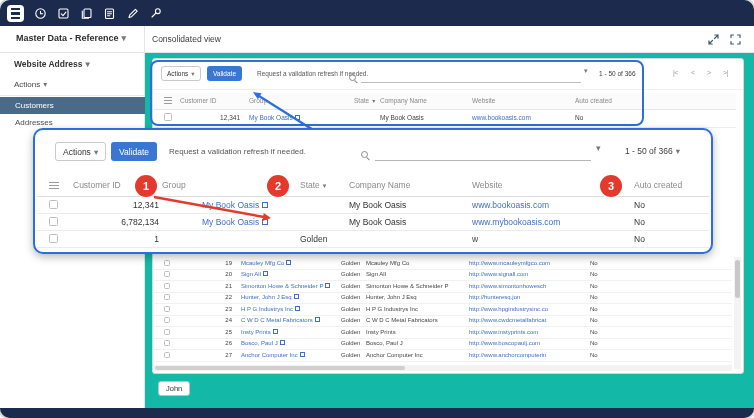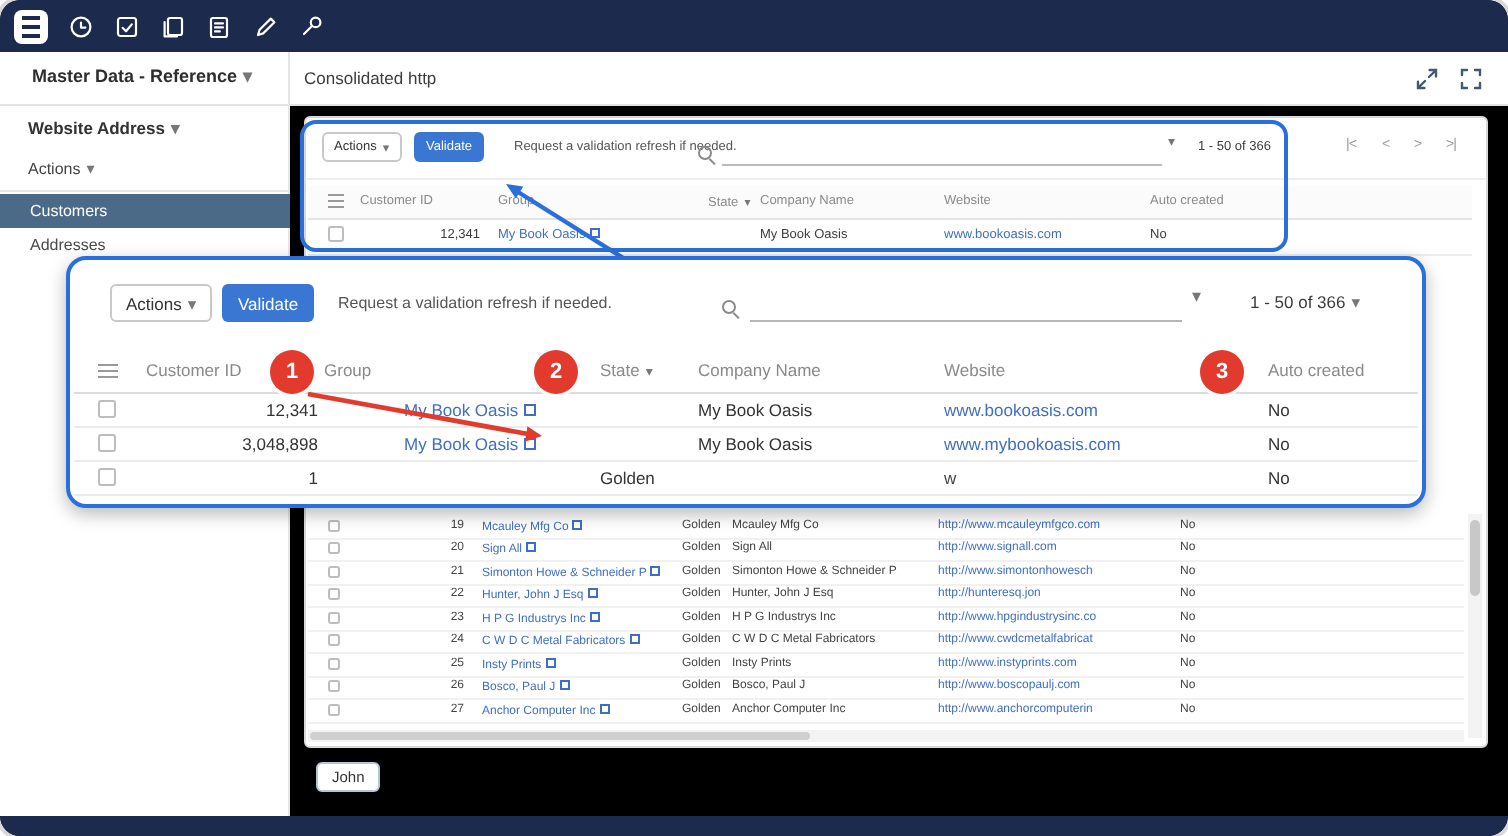--- a/index.html
+++ b/index.html
@@ -1,17 +1,17 @@
 <!DOCTYPE html>
 <html><head>
 <meta charset="utf-8">
 <style>
   html,body{margin:0;padding:0;background:#fff;}
   .screen{position:relative;width:754px;height:418px;font-family:"Liberation Sans",sans-serif;
-          background:#000000;border-radius:10px;overflow:hidden;outline:2px solid #d9d9d9;}
+          background:#14b8a6;border-radius:10px;overflow:hidden;outline:2px solid #d9d9d9;}
   .abs{position:absolute;}
   
   .topbar{position:absolute;left:0;top:0;width:100%;height:26px;background:#1c2b4d;
           display:flex;align-items:center;gap:10px;padding-left:7px;box-sizing:border-box;}
   .menu-btn{width:17px;height:17px;border-radius:4px;background:#fff;display:flex;align-items:center;justify-content:center;cursor:pointer;}
   .mlines{width:9px;height:11px;background:repeating-linear-gradient(to bottom,#1c2b4d 0 2px,transparent 2px 4.5px);}
   .tico{width:13px;height:13px;fill:none;stroke:#fff;stroke-width:1.1;stroke-linecap:round;stroke-linejoin:round;}
   
   .appheader{position:absolute;left:0;top:26px;width:100%;height:27px;background:#fff;border-bottom:1px solid #e4e4e4;box-sizing:border-box;}
   .title{position:absolute;left:16px;top:7px;font-size:9px;font-weight:bold;color:#2e2e2e;}
@@ -119,21 +119,21 @@
       </svg>
     <svg class="tico" viewBox="0 0 13 13">
         <circle cx="8.8" cy="4.2" r="2.4"></circle>
         <path d="M7 6L3 10"></path>
       </svg>
   </div>
 
   <div class="appheader">
     <div class="title"><span>Master Data - Reference</span><span class="car"></span></div>
     <div class="vdiv"></div>
-    <div class="tab">Consolidated http</div>
+    <div class="tab">Consolidated view</div>
     <svg class="hico" style="right:34px" viewBox="0 0 13 13">
         <path d="M7.8 2h3.2v3.2M11 2L7.5 5.5M5.2 11H2V7.8M2 11l3.5-3.5"></path>
       </svg>
     <svg class="hico" style="right:12px" viewBox="0 0 13 13">
         <path d="M2 4.5V2h2.5M8.5 2H11v2.5M11 8.5V11H8.5M4.5 11H2V8.5"></path>
       </svg>
   </div>
 
   <div class="sidebar">
     <div class="sb-sel"><span>Website Address</span><span class="car"></span></div>
@@ -304,21 +304,21 @@
     <div class="crow" style="top:66px">
       <span class="cb abs" style="left:12px;top:4px"></span>
       <span class="cc idc">12,341</span>
       <span class="cc gp"><span>My Book Oasis</span><span class="ext"></span></span>
       <span class="cc coc">My Book Oasis</span>
       <span class="cc webc">www.bookoasis.com</span>
       <span class="cc auc">No</span>
     </div>
     <div class="crow" style="top:83px">
       <span class="cb abs" style="left:12px;top:4px"></span>
-      <span class="cc idc">3,048,898</span>
+      <span class="cc idc">6,782,134</span>
       <span class="cc gp"><span>My Book Oasis</span><span class="ext"></span></span>
       <span class="cc coc">My Book Oasis</span>
       <span class="cc webc">www.mybookoasis.com</span>
       <span class="cc auc">No</span>
     </div>
     <div class="crow" style="top:100px">
       <span class="cb abs" style="left:12px;top:4px"></span>
       <span class="cc idc">1</span>
       <span class="cc stc">Golden</span>
       <span class="cc webc" style="color:#444">w</span>

